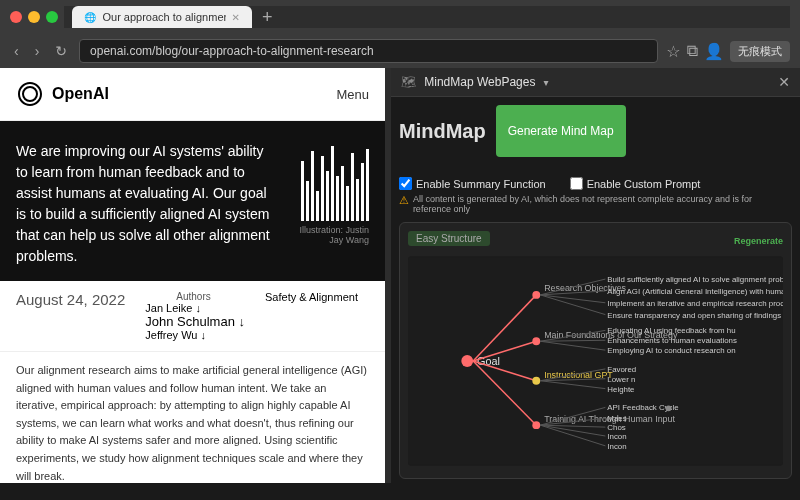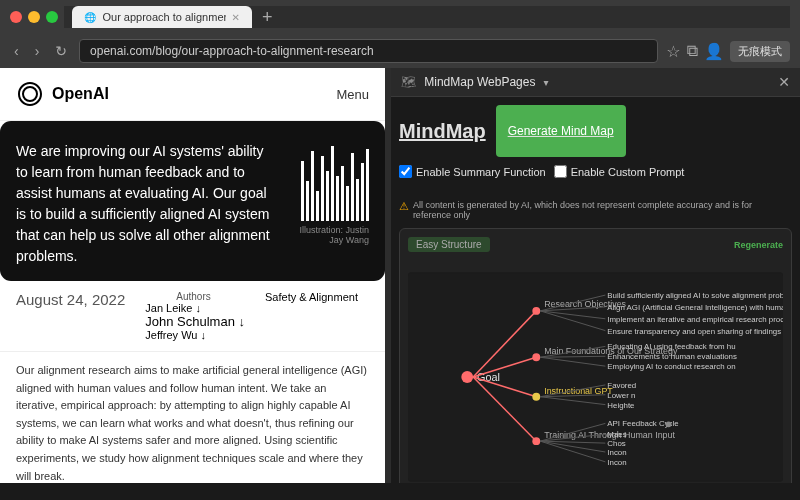--- a/index.html
+++ b/index.html
@@ -26,50 +26,50 @@
 
     
     .main-area { display: flex; height: calc(500px - 85px); }
 
     
     .website-panel { width: 385px; height: 100%; overflow: hidden; background: #fff; }
     .site-header { display: flex; align-items: center; justify-content: space-between; padding: 12px 16px; border-bottom: 1px solid #eee; }
     .openai-logo { display: flex; align-items: center; gap: 8px; font-size: 16px; font-weight: 600; color: #000; }
     .logo-icon { width: 28px; height: 28px; }
     .menu-btn { font-size: 13px; color: #333; cursor: pointer; }
-    .hero-section { background: #111; color: #fff; padding: 20px 16px 0; display: flex; justify-content: flex-start; min-height: 160px; border-radius: 11px; }
+    .hero-section { background: #111; color: #fff; padding: 20px 16px 0; display: flex; justify-content: flex-start; min-height: 160px; }
     .hero-text { flex: 1; padding-right: 10px; }
     .hero-text p { font-size: 14px; line-height: 1.5; }
     .hero-image { width: 80px; display: flex; flex-direction: column; align-items: flex-end; }
     .barcode-visual { display: flex; gap: 2px; height: 80px; align-items: flex-end; }
     .barcode-visual span { background: #fff; width: 3px; }
     .illustration-credit { color: #888; font-size: 9px; margin-top: 4px; text-align: right; }
     .article-meta { padding: 10px 16px; border-bottom: 1px solid #eee; display: flex; gap: 20px; }
     .article-body { padding: 10px 16px; overflow: hidden; }
     .article-body p { font-size: 11px; line-height: 1.6; color: #333; margin-bottom: 8px; }
 
     
     .divider { width: 6px; background: #2d2d2d; cursor: col-resize; }
 
     
     .mindmap-panel { flex: 1; background: #1a1a1a; display: flex; flex-direction: column; overflow: hidden; }
     .mindmap-header { display: flex; align-items: center; justify-content: space-between; padding: 6px 10px; background: #2a2a2a; border-bottom: 1px solid #3a3a3a; }
     .mindmap-title-area { display: flex; align-items: center; gap: 8px; }
     .dropdown-btn { color: #aaa; font-size: 10px; cursor: pointer; }
     .close-btn { color: #aaa; font-size: 14px; cursor: pointer; }
     .mindmap-content { flex: 1; overflow-y: auto; padding: 8px; }
-    .section-title-row { color: #e0e0e0; font-size: 20px; font-weight: 700; margin-bottom: 8px; display: flex; align-items: center; gap: 10px; text-decoration: underline; }
+    .section-title-row { color: #e0e0e0; font-size: 20px; font-weight: 700; margin-bottom: 20px; display: flex; align-items: center; gap: 10px; }
     .gen-mind-map-btn { background: #4CAF50; color: #fff; border: none; border-radius: 4px; padding: 19px 12px; font-size: 12px; cursor: pointer; }
-    .options-row { display: flex; align-items: center; gap: 8px; margin-bottom: 22px; }
+    .options-row { display: flex; align-items: center; gap: 24px; margin-bottom: 4px; }
     .checkbox-label { display: flex; align-items: center; gap: 4px; font-size: 11px; color: #e0e0e0; cursor: pointer; }
     .checkbox-label input { cursor: pointer; }
     .ai-disclaimer { font-size: 9px; color: #aaa; margin-bottom: 8px; display: flex; align-items: flex-start; gap: 4px; }
     .warn-icon { color: #f0a500; font-size: 11px; }
     .card { background: #222; border-radius: 6px; padding: 8px; margin-bottom: 8px; border: 1px solid #3a3a3a; }
-    .card-header { display: flex; align-items: center; justify-content: space-between; margin-bottom: 20px; }
+    .card-header { display: flex; align-items: flex-end; justify-content: space-between; margin-bottom: 10px; }
     .card-label { font-size: 10px; color: #aaa; background: #2d4a2d; padding: 2px 8px; border-radius: 3px; }
     .regenerate-btn { font-size: 9px; color: #4CAF50; cursor: pointer; background: none; border: none; font-weight: bold; }
     .mindmap-svg { width: 100%; }
     .summary-card { background: #14532d; border-radius: 6px; border: 5px solid #bef264; }
     .summary-header { display: flex; justify-content: space-between; align-items: center; margin-bottom: 4px; }
     .summary-label { font-size: 10px; color: #aaa; background: #2d4a2d; padding: 2px 8px; border-radius: 3px; }
     .summary-title { font-size: 12px; color: #e0e0e0; font-weight: 600; margin-bottom: 20px; }
 
     
     .mindmap-tree { background: #1c1c1c; border-radius: 4px; }

